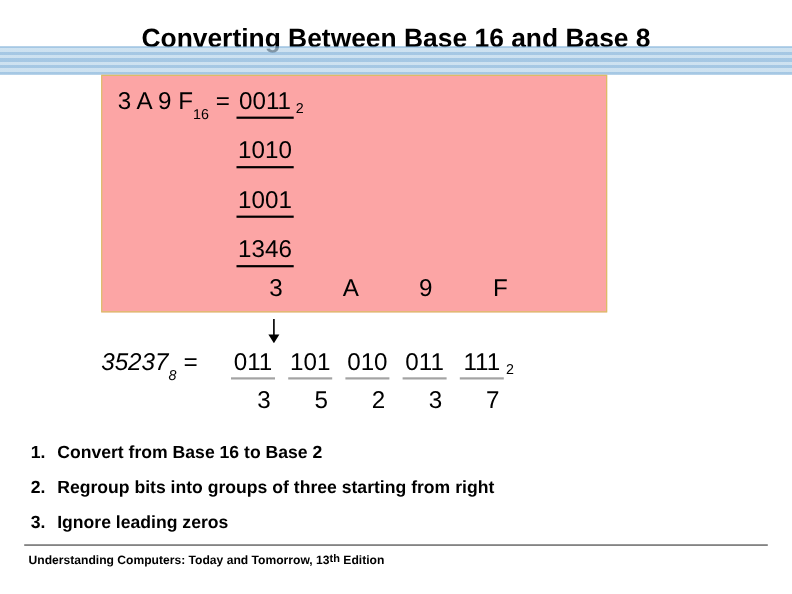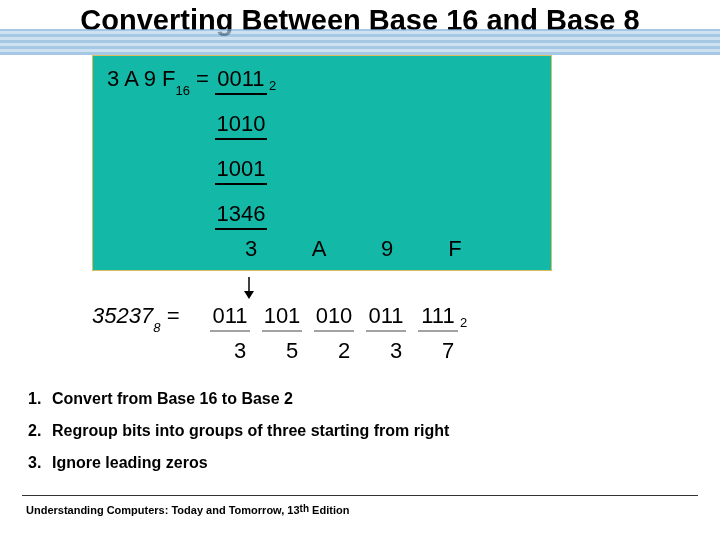--- a/index.html
+++ b/index.html
@@ -6,24 +6,24 @@
   body {
     width: 720px;
     height: 540px;
     background: #fff;
     font-family: Arial, Helvetica, sans-serif;
     color: #000;
     position: relative;
     overflow: hidden;
   }
   .title {
-    font-size: 29px;
+    font-size: 24px;
     font-weight: bold;
     text-align: center;
-    padding-top: 4px;
+    padding-top: 22px;
     padding-bottom: 18px;
   }
   .stripe {
     height: 26px;
     background: repeating-linear-gradient(
       0deg,
       #7fb0d8 0px, #7fb0d8 3px,
       #b8d5ea 3px, #b8d5ea 6px
     );
     opacity: 0.7;
@@ -31,21 +31,21 @@
   .panel-wrap {
     position: relative;
     margin-top: -26px;
   }
   .panel {
     position: relative;
     margin: 0 auto;
     margin-left: 92px;
     width: 460px;
     border: 1px solid #d8c060;
-    background: #14b8a6;
+    background: #fca5a5;
     padding: 10px 14px 8px 14px;
   }
   .row {
     display: flex;
     align-items: baseline;
     font-size: 22px;
     gap: 0;
   }
   .lhs {
     white-space: nowrap;

